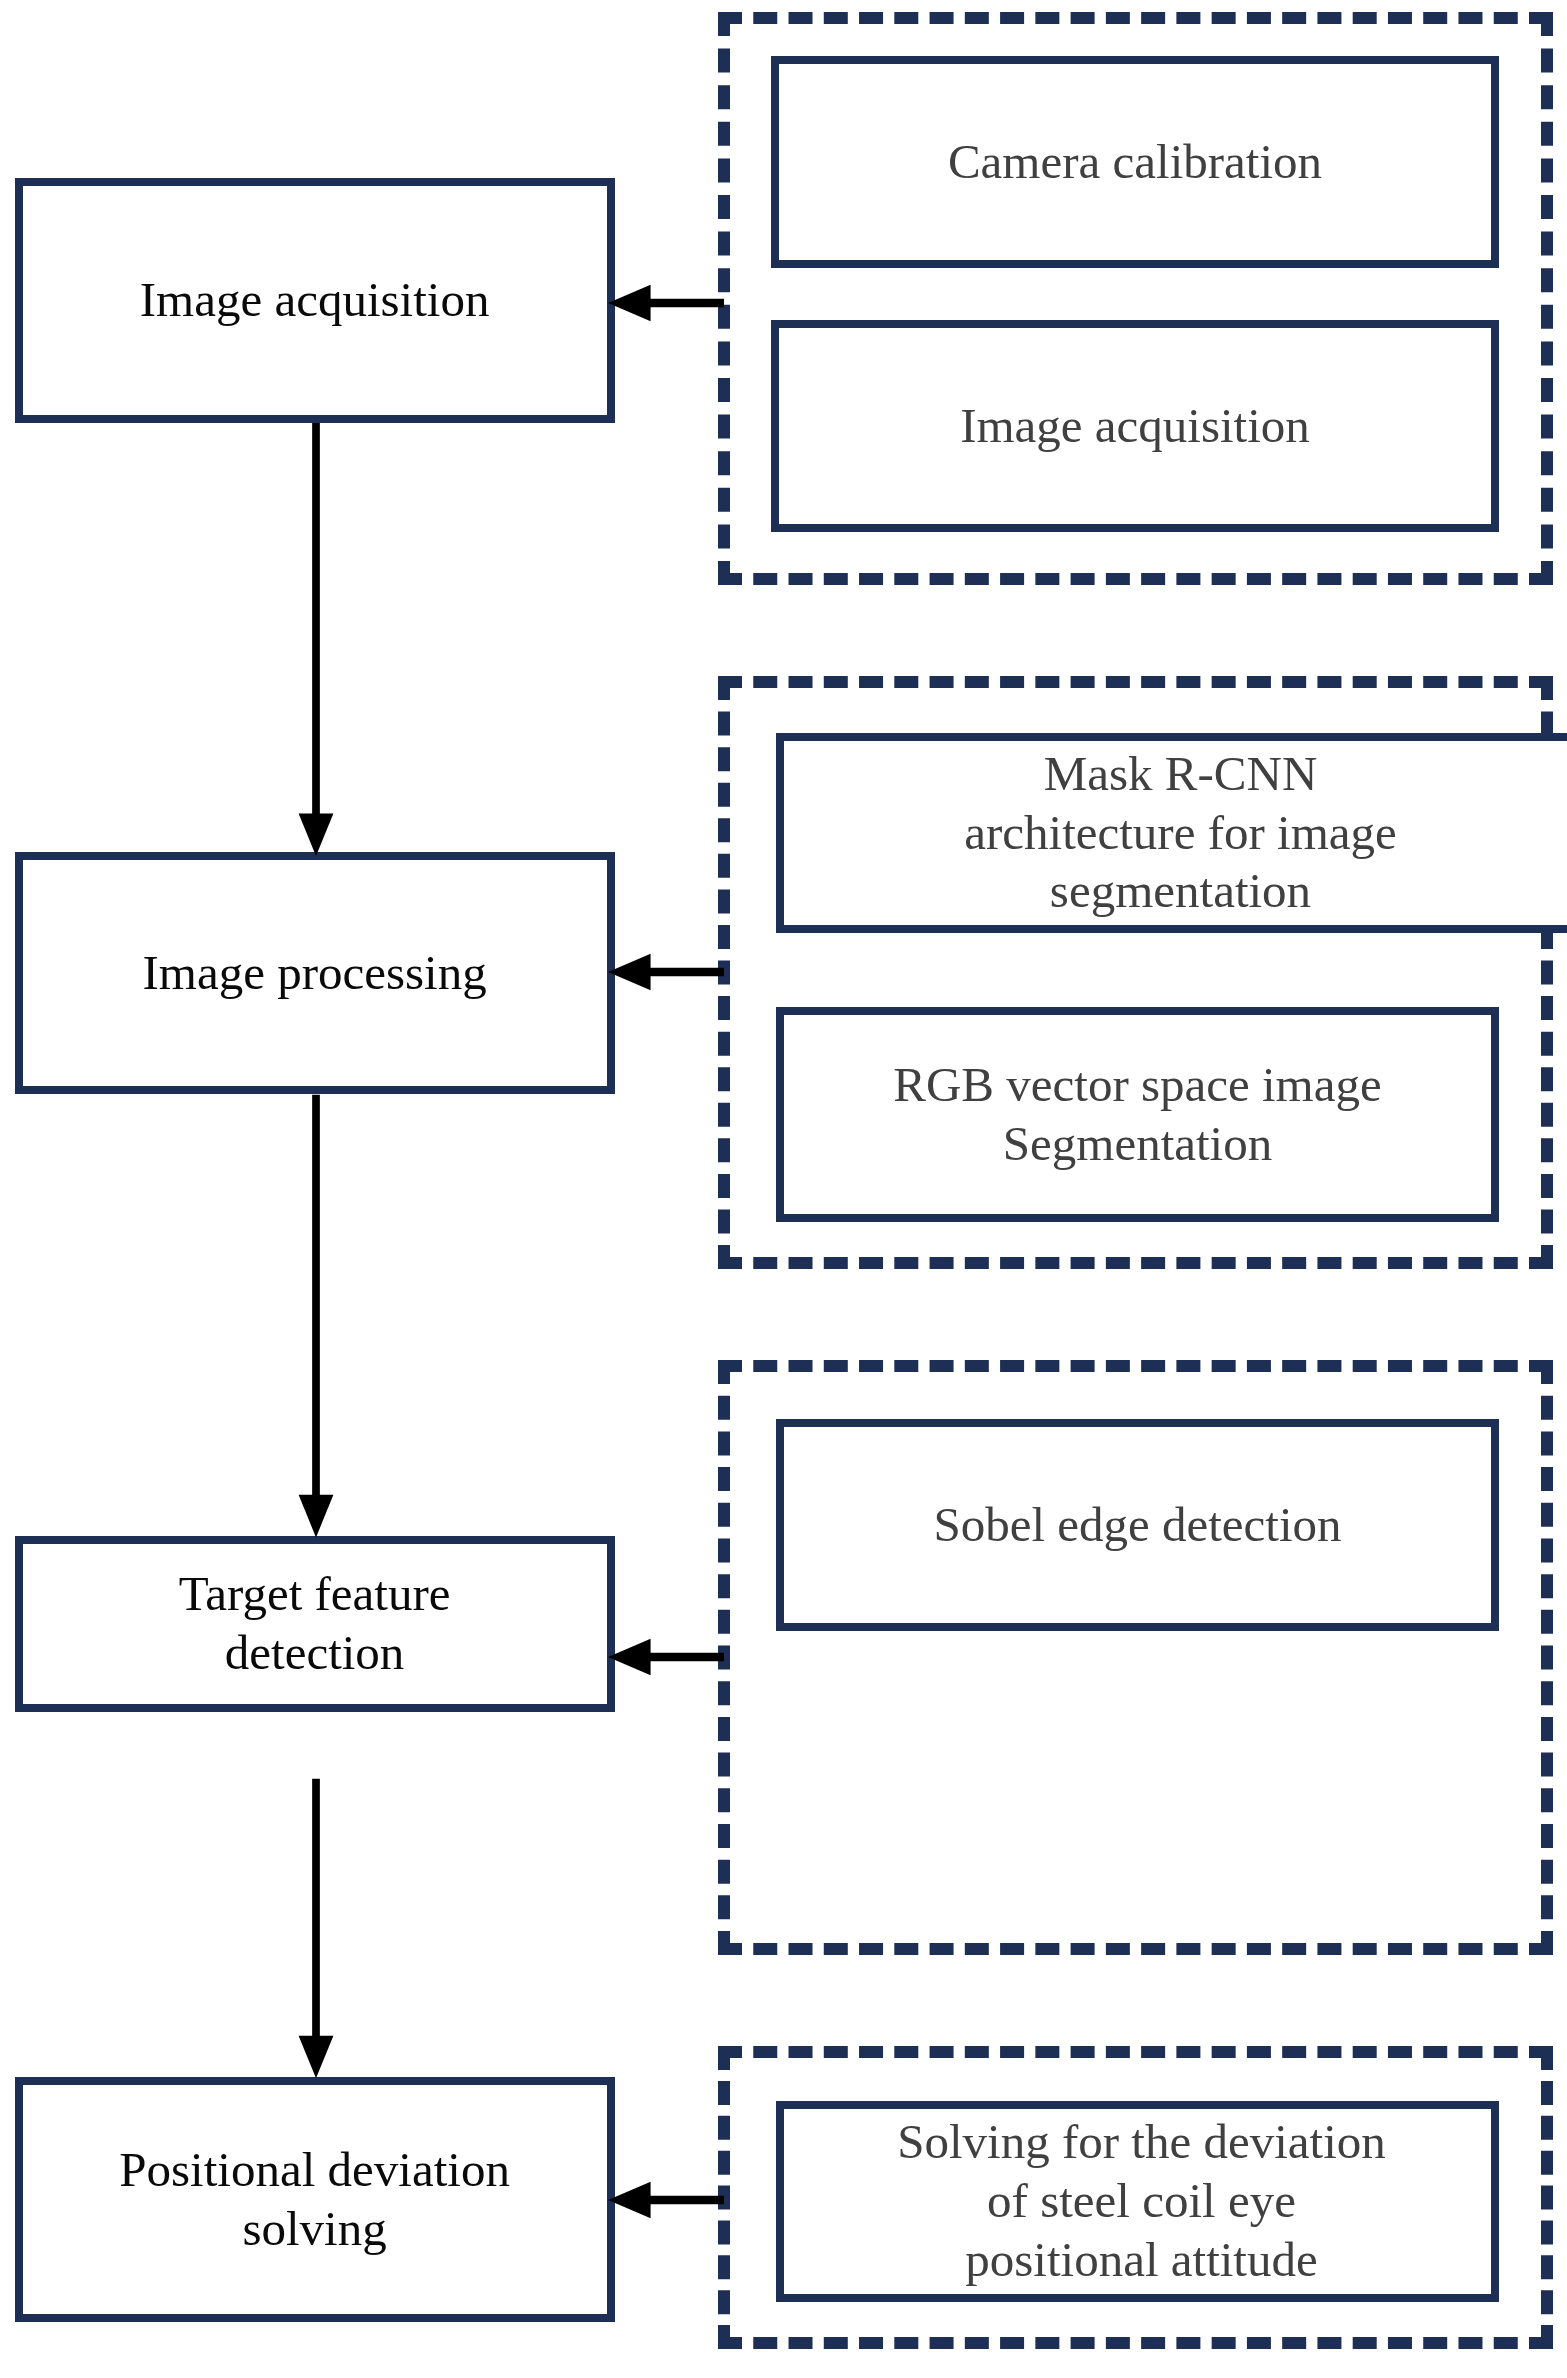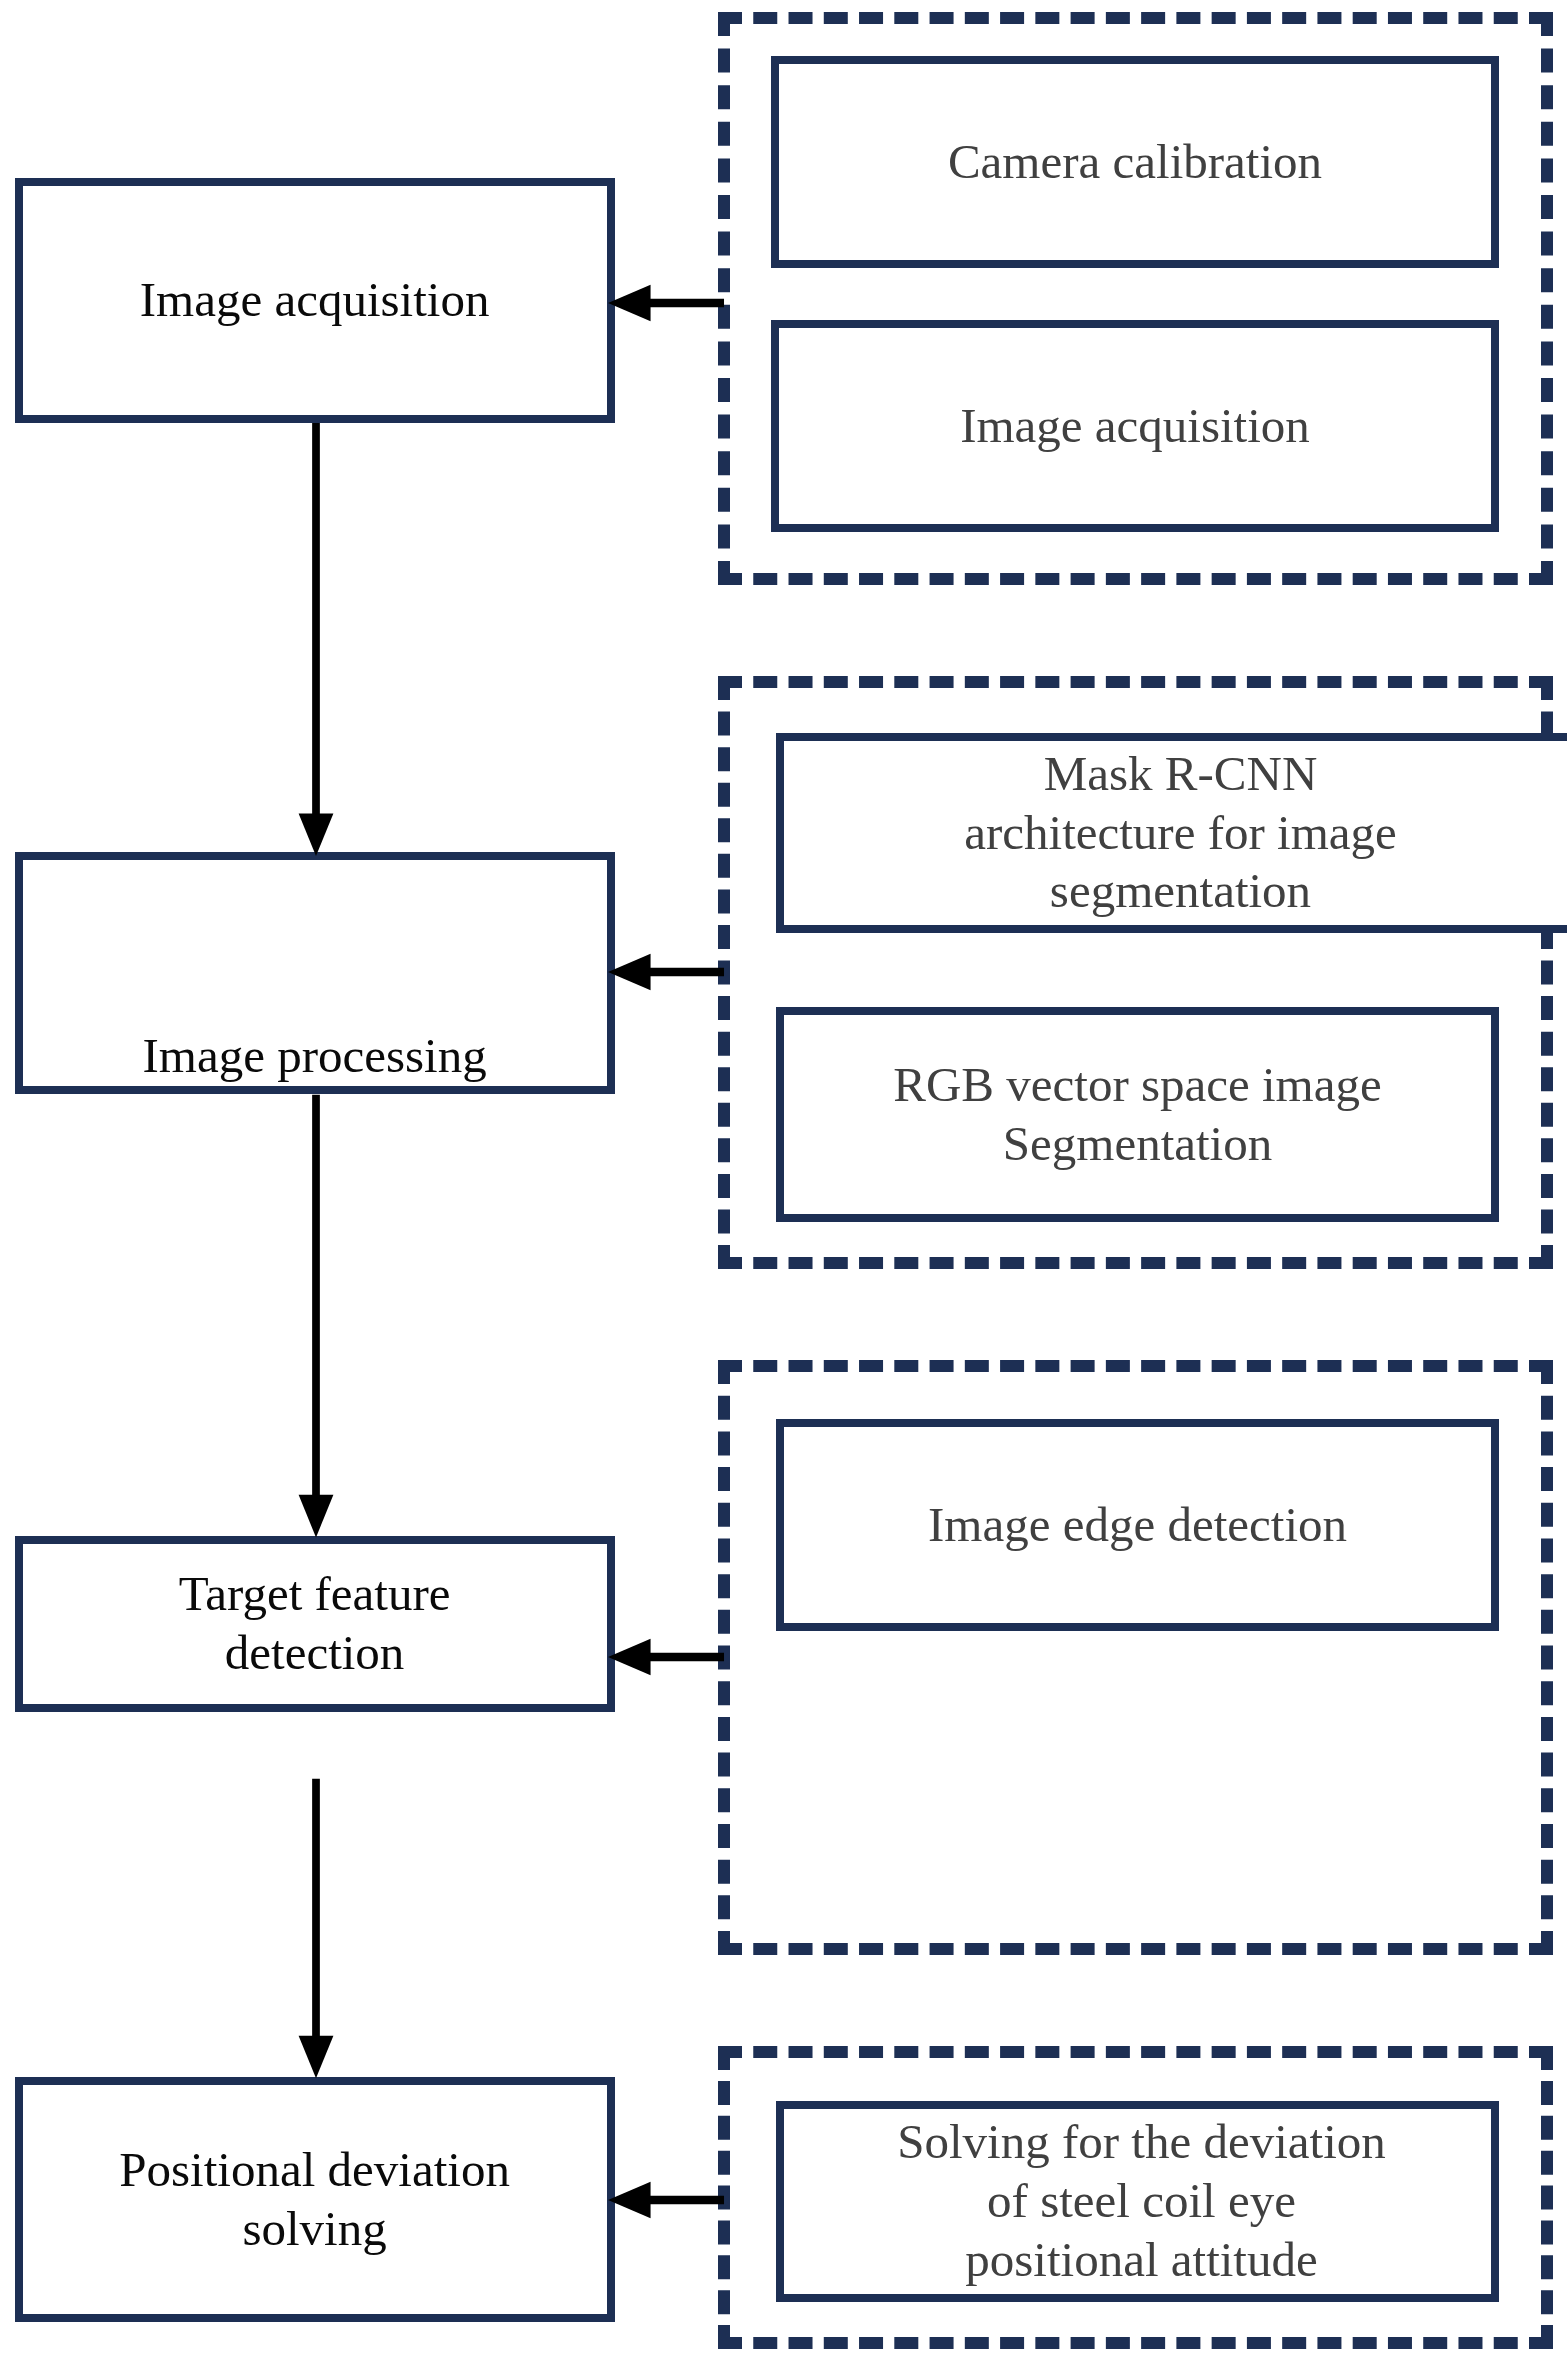--- a/index.html
+++ b/index.html
@@ -73,21 +73,21 @@
 </style>
 </head>
 <body>
 
 <div id="canvas">
 
   <div class="stage-box" style="left:14.6px; top:178px; width:600px; height:245px;">
     <div class="stage-label">Image acquisition</div>
   </div>
 
-  <div class="stage-box" style="left:14.6px; top:852px; width:600px; height:242px;align-items:flex-end;">
+  <div class="stage-box" style="left:14.6px; top:852px; width:600px; height:242px;">
     <div class="stage-label">Image processing</div>
   </div>
 
   <div class="stage-box" style="left:14.6px; top:1536px; width:600px; height:176px;">
     <div class="stage-label">Target feature<br>detection</div>
   </div>
 
   <div class="stage-box" style="left:14.6px; top:2077px; width:600px; height:245px;">
     <div class="stage-label">Positional deviation<br>solving</div>
   </div>
@@ -108,21 +108,21 @@
     <div class="sub-label">Mask R-CNN<br>architecture for image<br>segmentation</div>
   </div>
 
   <div class="sub-box" style="left:776px; top:1007px; width:723px; height:215px;">
     <div class="sub-label">RGB vector space image<br>Segmentation</div>
   </div>
 
   <div class="group-box" style="left:718px; top:1360px; width:835px; height:595px;"></div>
 
   <div class="sub-box" style="left:776px; top:1419px; width:723px; height:212px;">
-    <div class="sub-label">Image edge detection</div>
+    <div class="sub-label">Sobel edge detection</div>
   </div>
 
 
   <div class="group-box" style="left:718px; top:2046px; width:835px; height:303px;"></div>
 
   <div class="sub-box" style="left:776px; top:2101px; width:723px; height:201px;padding-left:8px;">
     <div class="sub-label">Solving for the deviation<br>of steel coil eye<br>positional attitude</div>
   </div>
 
   <div class="conn" style="left:287px; top:422px; width:58px; height:437px;">

